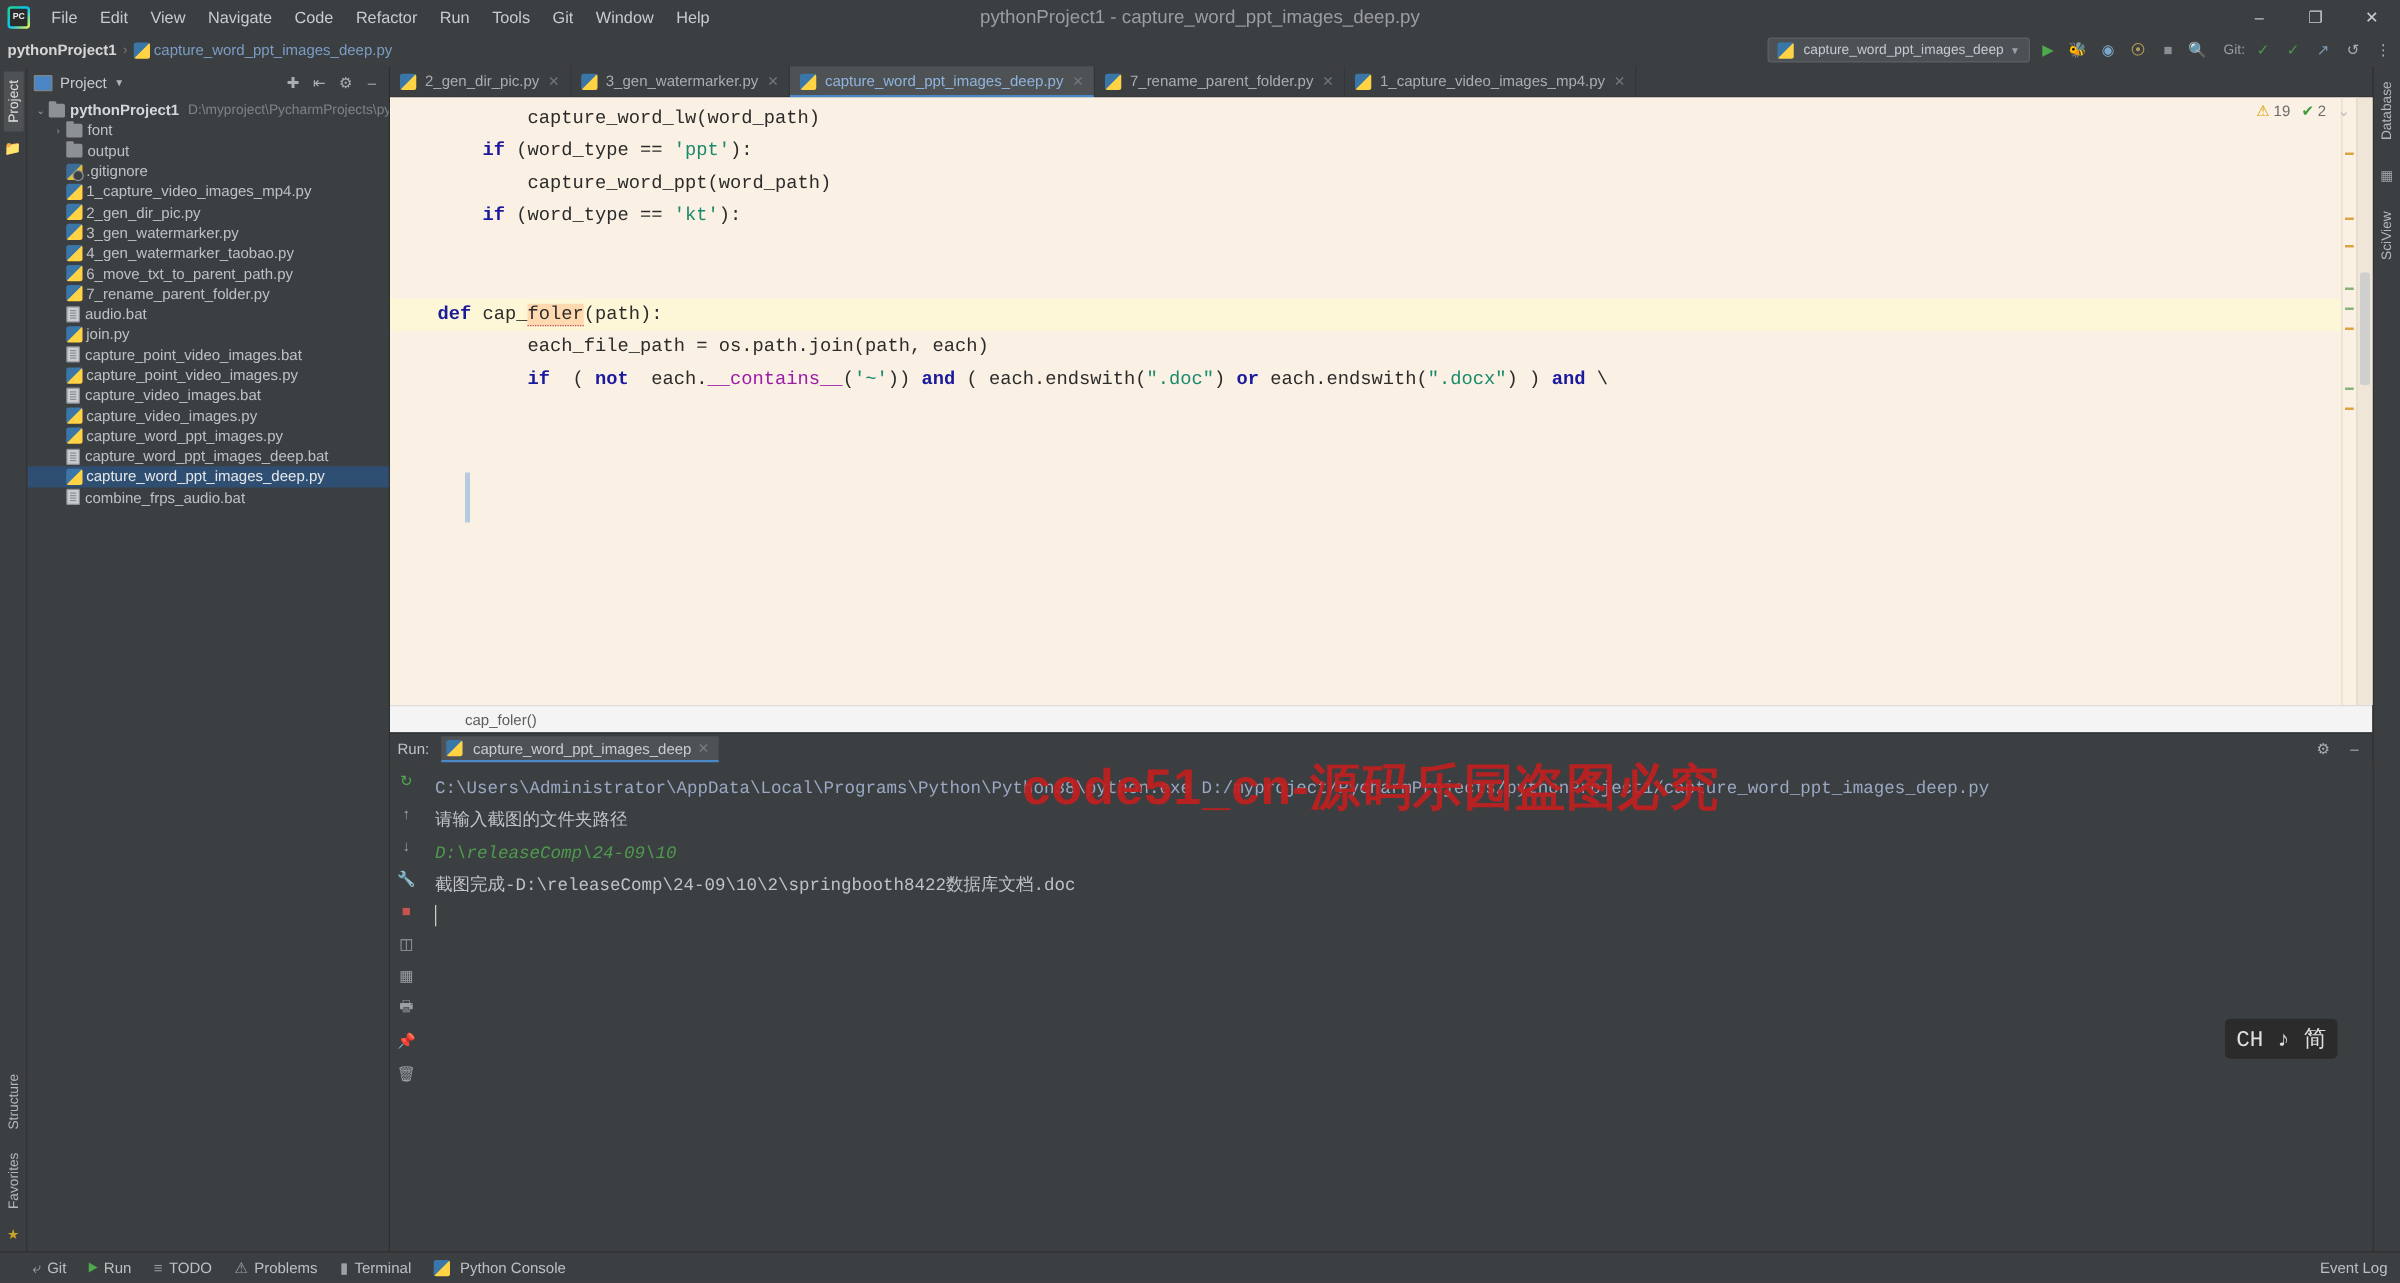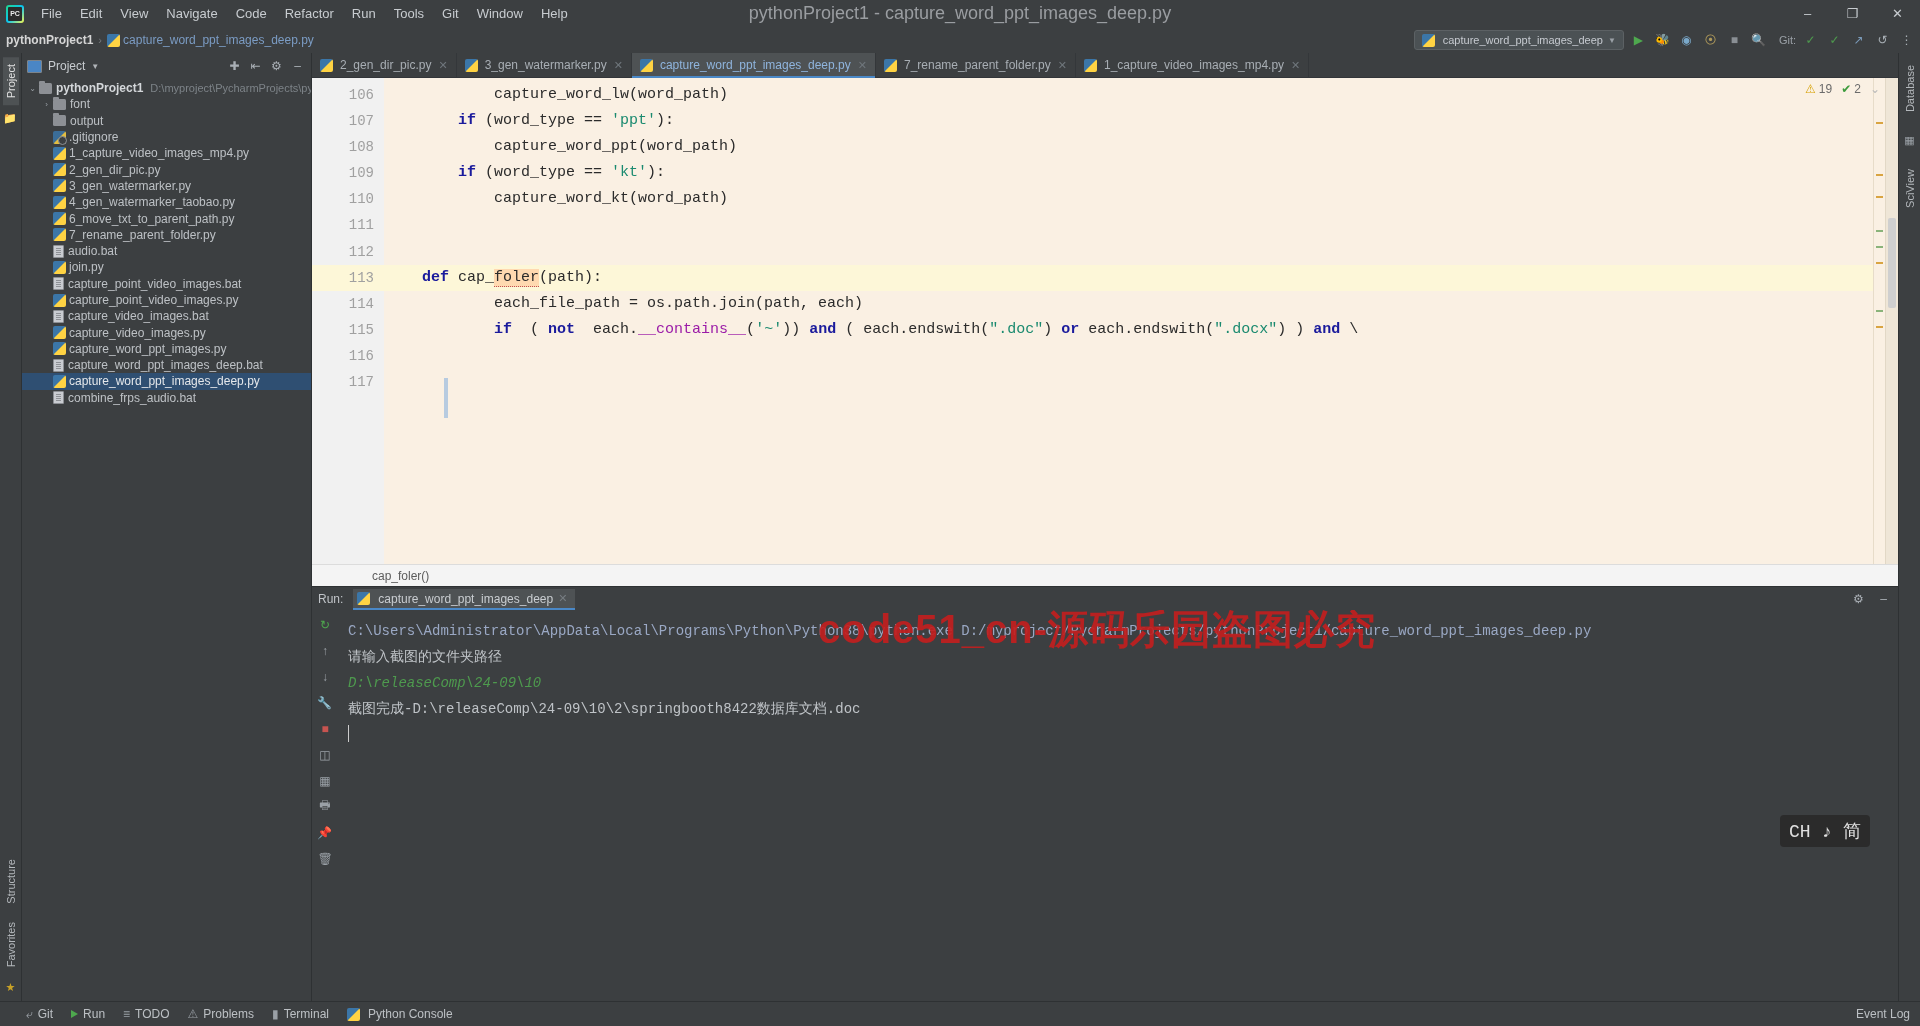--- a/index.html
+++ b/index.html
@@ -27,21 +27,21 @@
     content: "PC"; position: absolute; inset: 2px; background: #2b2b2b;
     color: #e8e8e8; font-size: 7px; font-weight: bold;
     display: flex; align-items: center; justify-content: center; border-radius: 1px;
   }
   .menu-item {
     padding: 3px 9px; color: #c8ccd0; font-size: 13px; cursor: default;
     white-space: nowrap;
   }
   .win-title {
     position: absolute; left: 0; right: 0; text-align: center;
-    font-size: 18px; color: #9a9da1; pointer-events: none;
+    font-size: 15px; color: #9a9da1; pointer-events: none;
   }
   .win-ctrl { position: absolute; right: 0; top: 0; display: flex; height: 27px; }
   .win-btn {
     width: 45px; height: 27px; display: flex; align-items: center; justify-content: center;
     color: #c8ccd0; font-size: 13px;
   }
 
   
   .navbar {
     height: 26px; background: #3c3f41; display: flex; align-items: center;
@@ -502,41 +502,26 @@
             <span class="x">✕</span>
           </div>
           <div class="tab">
             <span class="pyicon"></span>
             <span>1_capture_video_images_mp4.py</span>
             <span class="x">✕</span>
           </div>
         </div>
 
       <div class="editor-wrap">
-        <div class="gutter" id="gutter">
-            <div class="gline">106</div>
-            <div class="gline">107</div>
-            <div class="gline">108</div>
-            <div class="gline">109</div>
-            <div class="gline">110<span class="fold">⬡</span></div>
-            <div class="gline">111</div>
-            <div class="gline">112</div>
-            <div class="gline cur">113<span class="fold">▽</span></div>
-            <div class="gline">114</div>
-            <div class="gline">115<span class="fold">⬡</span></div>
-            <div class="gline">116</div>
-            <div class="gline">117</div>
-          </div>
         <div class="code-area" id="code-area">
           <div class="code-scroll-l"></div>
         <div class="cline">        <span class="fn">capture_word_lw(word_path)</span></div>
             <div class="cline">    <span class="kw">if</span><span class="fn"> (word_type == </span><span class="str">'ppt'</span><span class="fn">):</span></div>
             <div class="cline">        <span class="fn">capture_word_ppt(word_path)</span></div>
             <div class="cline">    <span class="kw">if</span><span class="fn"> (word_type == </span><span class="str">'kt'</span><span class="fn">):</span></div>
-            <div class="cline">        <span class="fn">capture_word_kt(word_path)</span></div>
             <div class="cline">&nbsp;</div>
             <div class="cline">&nbsp;</div>
             <div class="cline cur"><span class="kw">def</span><span class="fn"> cap_</span><span class="typo">foler</span><span class="fn">(path):</span></div>
             <div class="cline">        <span class="fn">each_file_path = os.path.join(path, each)</span></div>
             <div class="cline">        <span class="kw">if</span><span class="fn">  ( </span><span class="kw">not</span><span class="fn">  each.</span><span class="dunder">__contains__</span><span class="fn">(</span><span class="str">'~'</span><span class="fn">)) </span><span class="kw">and</span><span class="fn"> ( each.endswith(</span><span class="str">".doc"</span><span class="fn">) </span><span class="kw">or</span><span class="fn"> each.endswith(</span><span class="str">".docx"</span><span class="fn">) ) </span><span class="kw">and</span><span class="fn"> \</span></div>
           </div>
         <div class="marker-col">
           <div class="marker" style="top:44px;  background:#d9a441;"></div>
           <div class="marker" style="top:96px;  background:#d9a441;"></div>
           <div class="marker" style="top:118px; background:#d9a441;"></div>

